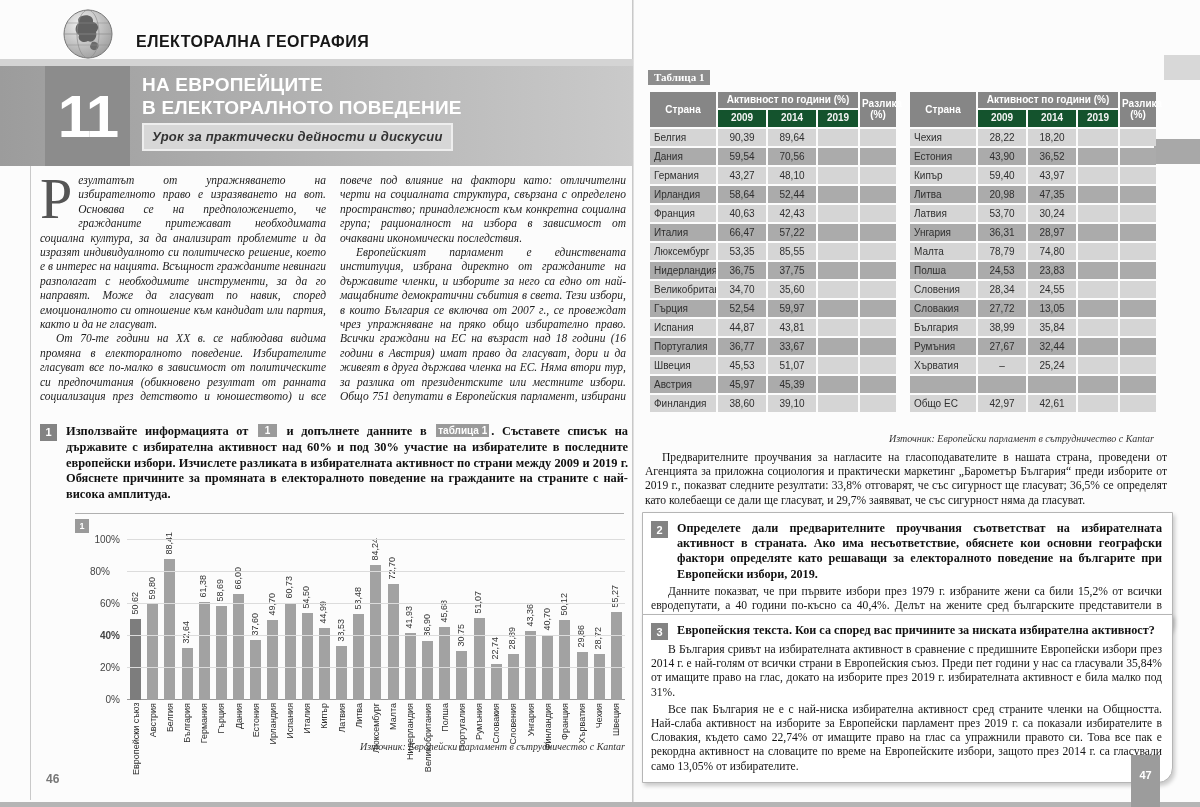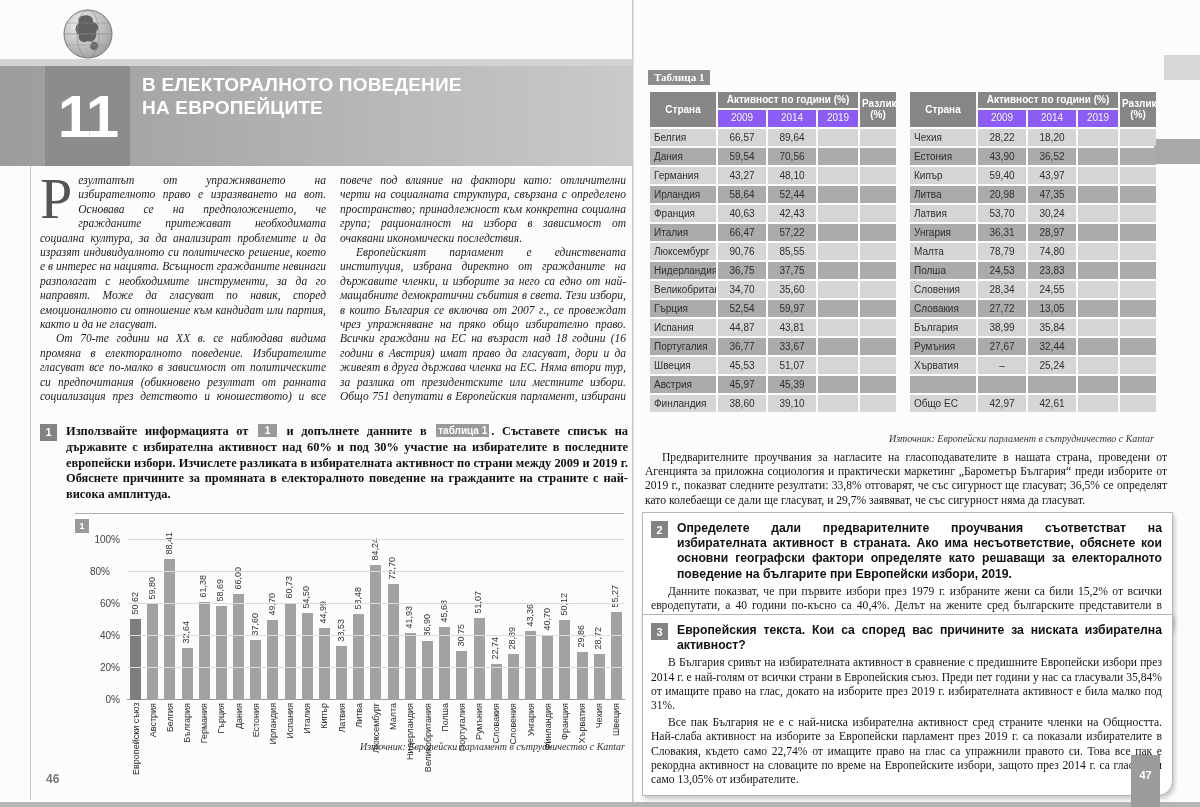--- a/index.html
+++ b/index.html
@@ -72,37 +72,37 @@
   .table-caption-row{position:absolute;left:648px;top:70px;width:516px;display:flex;gap:7px;
                      align-items:flex-start;}
   .table-label{background:#8d8d8d;color:#fff;font-weight:bold;padding:1px 6px 2px;
                font-size:11px;font-family:"Liberation Serif",serif;}
   .table-caption{color:#111;font-size:11.3px;padding-top:2px;}
   .tables-row{position:absolute;left:648px;top:90px;display:flex;gap:10px;align-items:flex-start;}
   table.turnout{border-collapse:separate;border-spacing:2px;table-layout:fixed;width:250px;}
   .cw1{width:66px;}.cw2{width:48px;}.cw3{width:48px;}.cw4{width:40px;}.cw5{width:36px;}
   table.turnout th{background:#868686;color:#fff;font-size:10px;font-weight:bold;
                    padding:2px 2px;line-height:1.15;text-align:center;}
-  table.turnout tr.years th{background:#8b5cf6;font-weight:normal;color:#f4f4f4;height:13px;}
+  table.turnout tr.years th{background:#14532d;font-weight:bold;color:#f4f4f4;height:13px;}
   table.turnout td{font-size:10px;color:#2f2f2f;text-align:center;height:15px;padding:1px 3px;
                    overflow:hidden;}
   table.turnout tr.light td{background:#d5d5d5;}
   table.turnout tr.dark td{background:#ababab;}
   table.turnout td.country{text-align:left;padding-left:4px;}
   .table-source{position:absolute;left:648px;top:433px;width:506px;text-align:right;
                 font-family:"Liberation Serif",serif;font-style:italic;font-size:10px;color:#333;}
   .after-table{position:absolute;left:645px;top:451px;width:522px;
                font-family:"Liberation Serif",serif;font-size:11.6px;line-height:14.2px;
                text-align:justify;text-indent:17px;color:#151515;}
   
   .task-box{position:absolute;left:642px;width:531px;background:#fff;border:1px solid #b5b5b5;
             border-radius:0 0 15px 0;box-shadow:2px 3px 4px rgba(0,0,0,.2);
             padding:8px 10px 8px 8px;box-sizing:border-box;}
   .task-box .head{display:flex;gap:9px;}
-  .task-box .title{font-family:Liberation Sans, sans-serif;font-weight:bold;font-size:12.2px;
+  .task-box .title{font-family:Liberation Serif, serif;font-weight:bold;font-size:12.2px;
                    line-height:15.2px;text-align:justify;color:#111;}
   .task-box .body{font-family:"Liberation Serif",serif;font-size:11.6px;line-height:14.2px;
                   text-align:justify;text-indent:17px;color:#151515;margin:3px 0 0 0;}
   .task2{top:512px;min-height:92px;}
   .task3{top:614px;min-height:130px;}
   .page-num-right{position:absolute;left:1131px;top:755px;width:29px;height:52px;background:#9c9c9c;
                   color:#fff;font-size:11px;font-weight:bold;display:flex;justify-content:center;
                   align-items:flex-start;padding-top:14px;box-sizing:border-box;}
 </style>
 </head>
@@ -126,26 +126,28 @@
       </defs>
       <circle cx="26" cy="26" r="24" fill="url(#gg)" stroke="#777" stroke-width="1"></circle>
       <path d="M20 8 C26 6 32 9 31 14 C36 15 38 20 34 24 C36 30 30 36 26 33 C21 36 15 32 17 27 C12 24 13 17 17 15 C15 11 17 9 20 8 Z" fill="#616161"></path>
       <path d="M30 34 C34 33 38 36 36 40 C33 44 28 42 28 38 Z" fill="#6b6b6b"></path>
       <ellipse cx="26" cy="26" rx="11" ry="24" fill="none" stroke="#8d8d8d" stroke-width="0.7"></ellipse>
       <line x1="2" y1="26" x2="50" y2="26" stroke="#8d8d8d" stroke-width="0.7"></line>
       <line x1="4" y1="15" x2="48" y2="15" stroke="#8d8d8d" stroke-width="0.5"></line>
       <line x1="4" y1="37" x2="48" y2="37" stroke="#8d8d8d" stroke-width="0.5"></line>
     </svg>
   </div>
+  <div class="kicker">ЕЛЕКТОРАЛНА ГЕОГРАФИЯ</div>
   <div class="band-light"></div>
   <div class="chapter-band"></div>
   <div class="lesson-num">11</div>
   <div class="lesson-title">
+    <div>НА ЕВРОПЕЙЦИТЕ</div>
     <div>В ЕЛЕКТОРАЛНОТО ПОВЕДЕНИЕ</div>
-    <div>НА ЕВРОПЕЙЦИТЕ</div>
+    <div class="lesson-subtitle">Урок за практически дейности и дискусии</div>
   </div>
 
   <div class="intro">
     <p><span class="dropcap">Р</span><span>езултатът от упражняването на избирателното право е изразяването на вот. Основава се на предположението, че гражданите притежават необходимата социална култура, за да анализират проблемите и да изразят индивидуалното си политическо решение, което е в интерес на нацията. Всъщност гражданите невинаги разполагат с необходимите инструменти, за да го направят. Може да гласуват по навик, според емоционалното си отношение към кандидат или партия, както и да не гласуват.</span></p>
     <p>От 70-те години на ХХ в. се наблюдава видима промяна в електоралното поведение. Избирателите гласуват все по-малко в зависимост от политическите си предпочитания (обикновено резултат от ранната социализация през детството и юношеството) и все повече под влияние на фактори като: отличителни черти на социалната структура, свързана с определено пространство; принадлежност към конкретна социална група; рационалност на избора в зависимост от очаквани икономически последствия.</p>
     <p>Европейският парламент е единствената институция, избрана директно от гражданите на държавите членки, и изборите за него са едно от най-мащабните демократични събития в света. Тези избори, в които България се включва от 2007 г., се провеждат чрез упражняване на пряко общо избирателно право. Всички граждани на ЕС на възраст над 18 години (16 години в Австрия) имат право да гласуват, дори и да живеят в друга държава членка на ЕС. Няма втори тур, за разлика от президентските или местните избори. Общо 751 депутати в Европейския парламент, избирани на всеки 5 години, представляват около 500 милиона европейци (към 31.01.2020 г.).</p>
   </div>
 
   <div class="task1">
     <div class="num-square">1</div>
@@ -280,21 +282,21 @@
           </div>
           <div class="bar-slot">
             <div class="vtext bar-val" style="bottom: 92px;">55,27</div>
             <div class="bar" style="height: 88px; background: rgb(162, 162, 162);"></div>
           </div>
         </div>
     <div class="ytick" style="bottom: -5px;">0%</div>
         <div class="gridline" style="bottom: 32px;"></div>
         <div class="ytick" style="bottom: 27px;">20%</div>
         <div class="gridline" style="bottom: 64px;"></div>
-        <div class="ytick" style="bottom: 59px;">40%</div>
+        <div class="ytick" style="bottom: 59px; font-weight: bold;">40%</div>
         <div class="gridline" style="bottom: 96px;"></div>
         <div class="ytick" style="bottom: 91px;">60%</div>
         <div class="gridline" style="bottom: 128px;"></div>
         <div class="ytick" style="bottom: 123px; text-align: center;">80%</div>
         <div class="gridline" style="bottom: 160px;"></div>
         <div class="ytick" style="bottom: 155px;">100%</div>
       </div>
     <div class="chart-xlabels">
         <div class="x-slot">
           <div class="vtext x-label">Европейски съюз</div>
@@ -408,21 +410,21 @@
         </tr>
         <tr class="years">
           <th>2009</th>
           <th>2014</th>
           <th>2019</th>
         </tr>
       </thead>
       <tbody>
           <tr class="light">
             <td class="country">Белгия</td>
-            <td>66,57</td>
+            <td>90,39</td>
             <td>89,64</td>
             <td></td>
             <td></td>
           </tr>
           <tr class="dark">
             <td class="country">Дания</td>
             <td>59,54</td>
             <td>70,56</td>
             <td></td>
             <td></td>
@@ -450,21 +452,21 @@
           </tr>
           <tr class="dark">
             <td class="country">Италия</td>
             <td>66,47</td>
             <td>57,22</td>
             <td></td>
             <td></td>
           </tr>
           <tr class="light">
             <td class="country">Люксембург</td>
-            <td>90,76</td>
+            <td>53,35</td>
             <td>85,55</td>
             <td></td>
             <td></td>
           </tr>
           <tr class="dark">
             <td class="country">Нидерландия</td>
             <td>36,75</td>
             <td>37,75</td>
             <td></td>
             <td></td>

